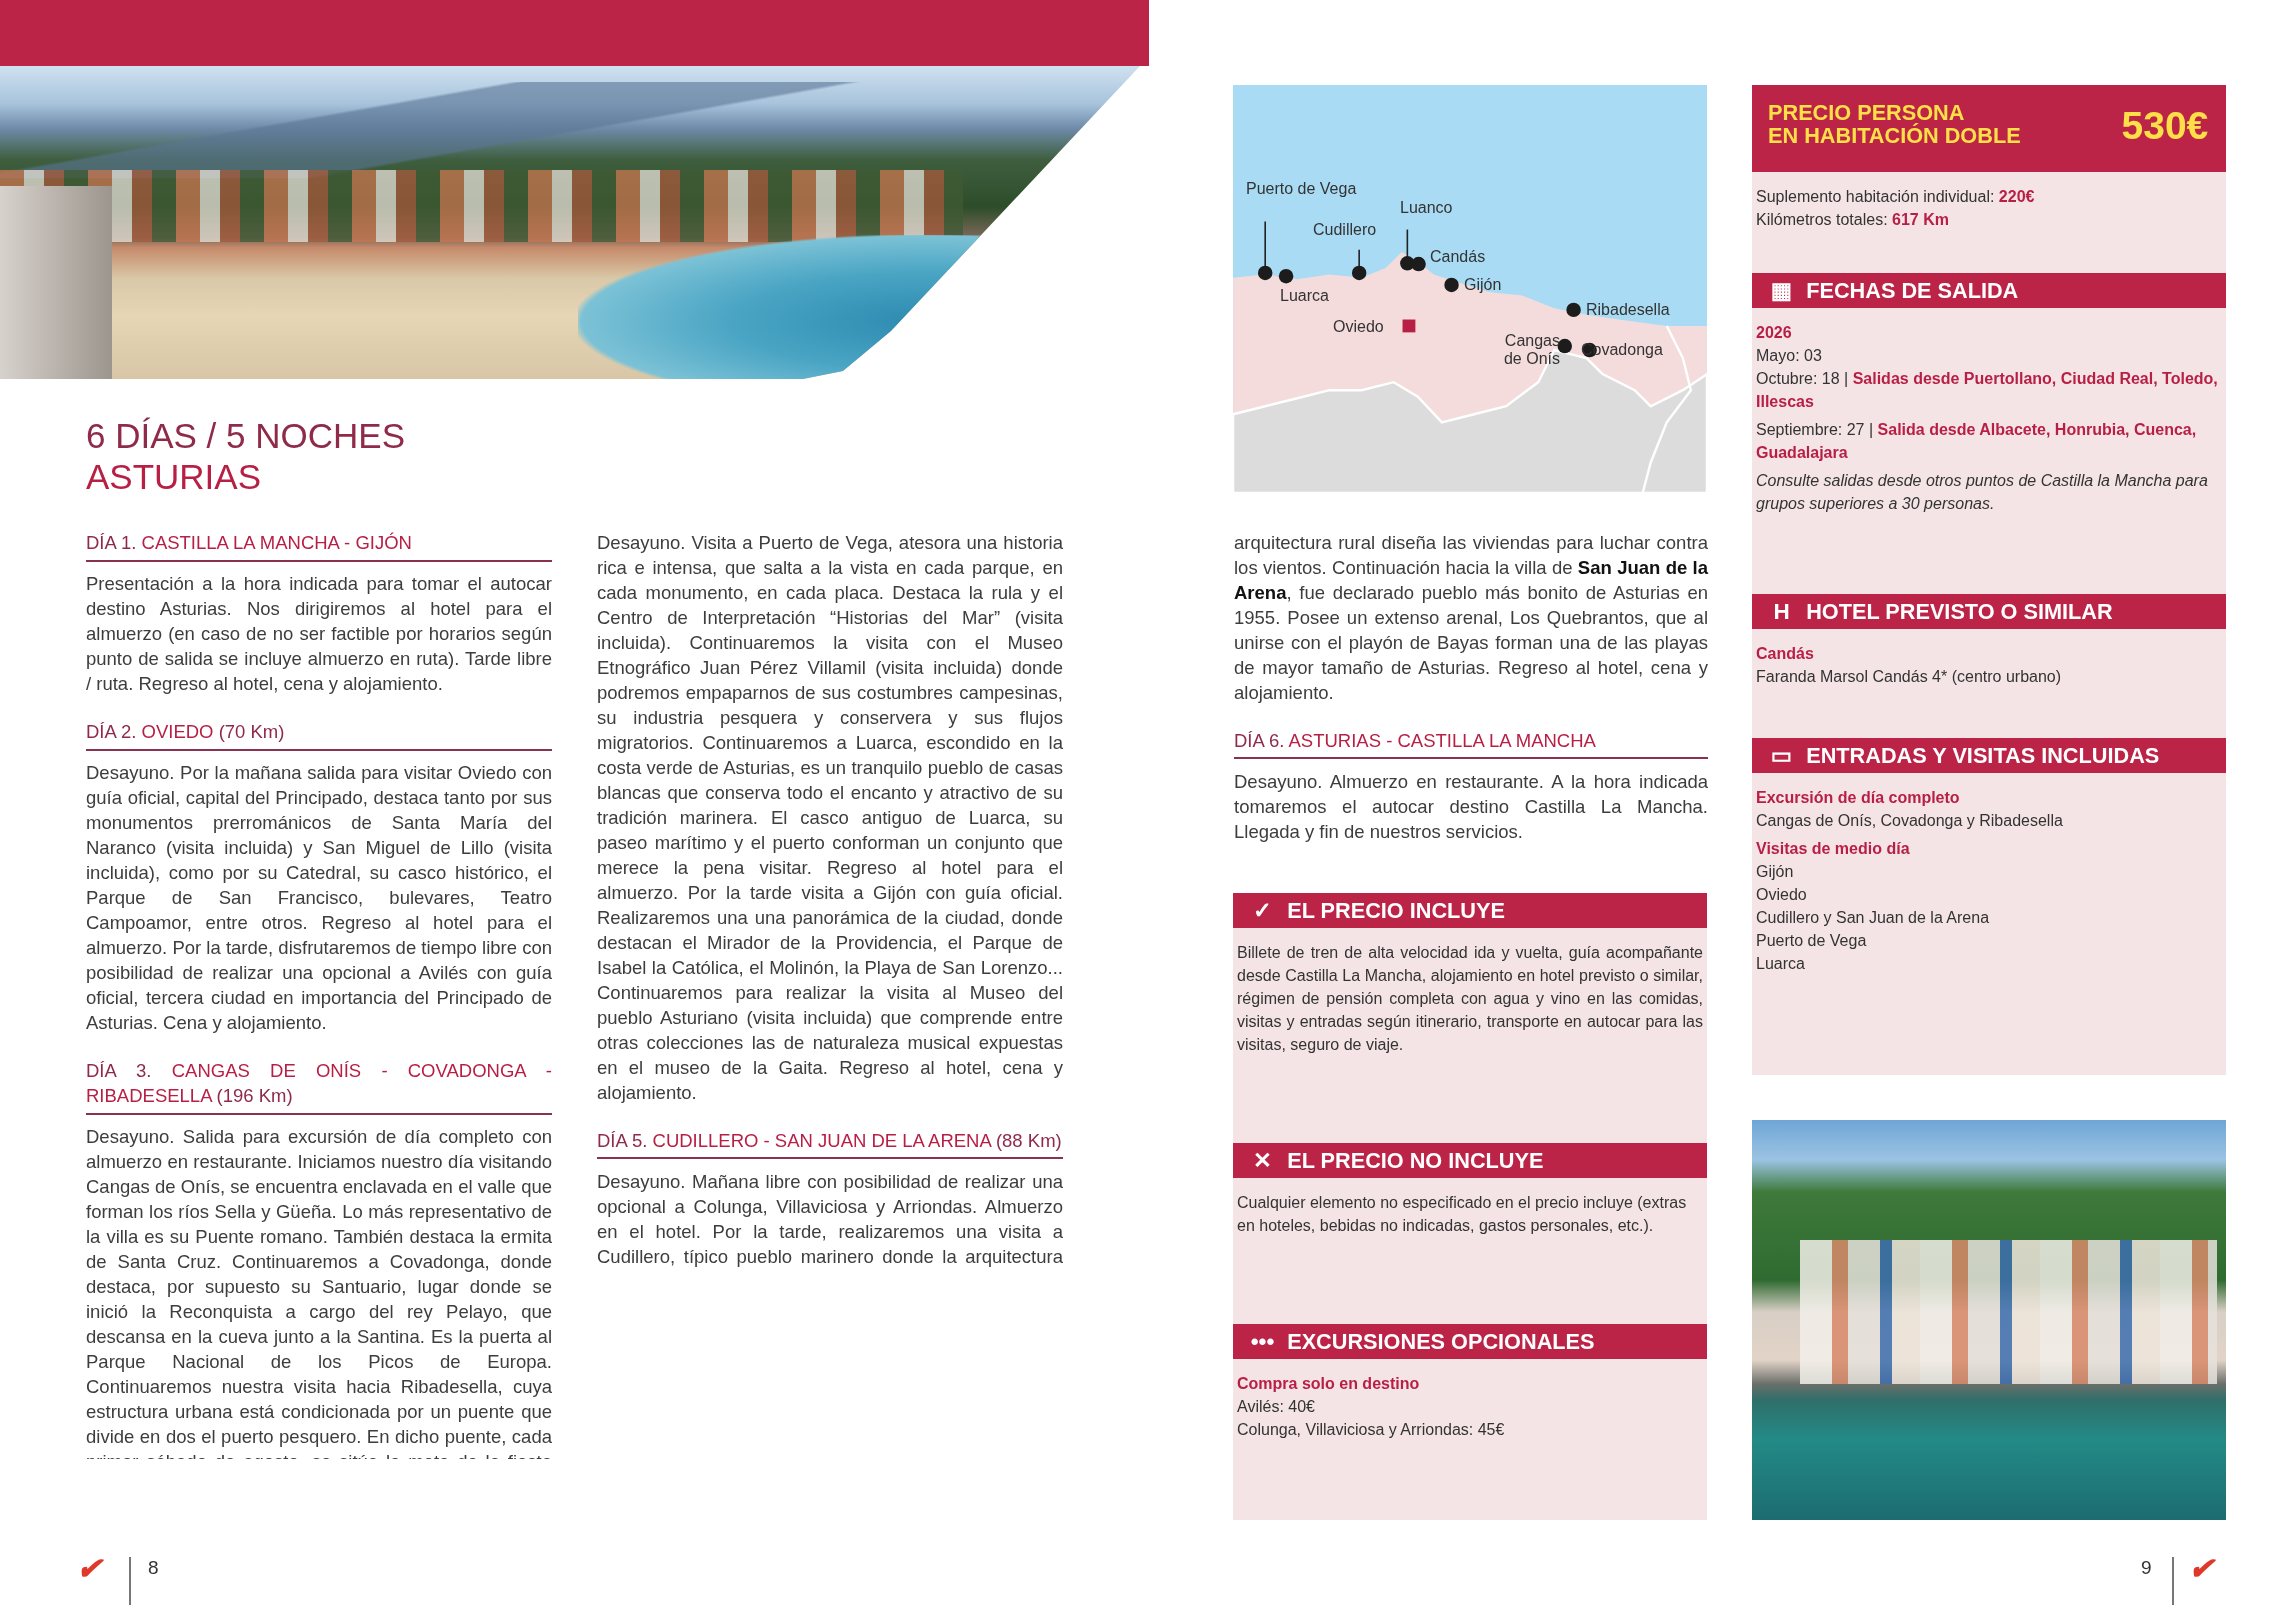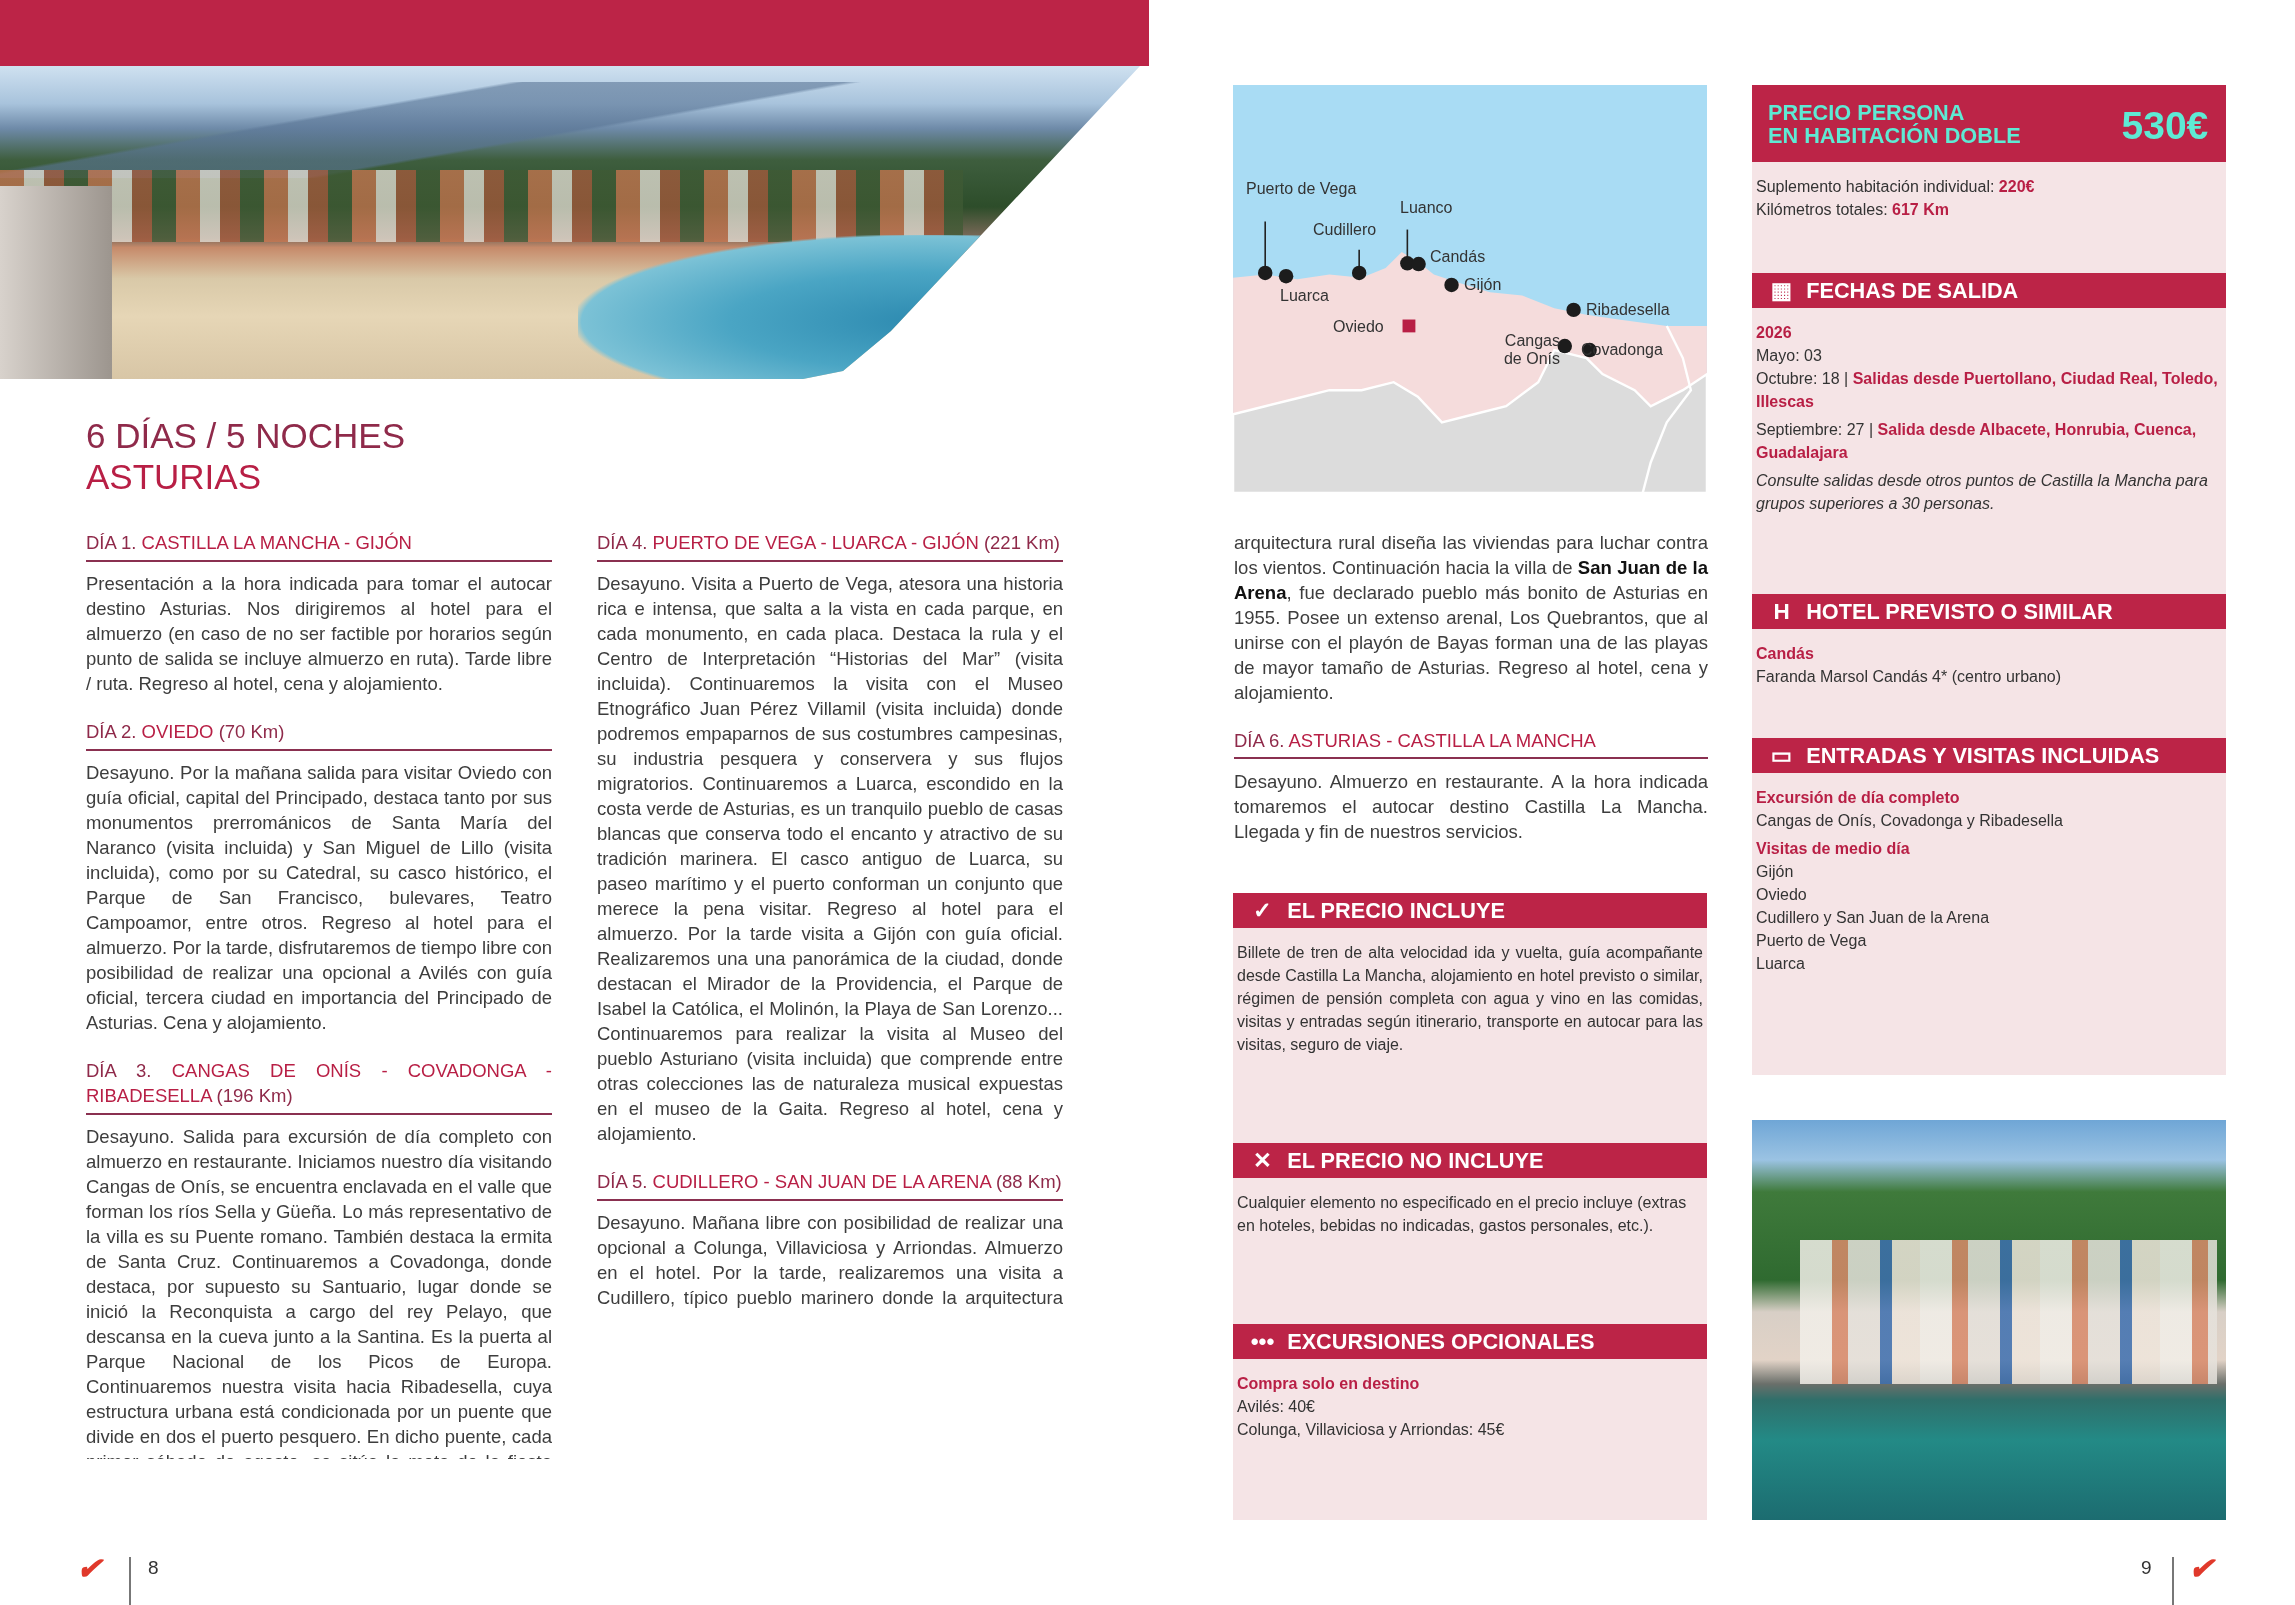--- a/index.html
+++ b/index.html
@@ -34,21 +34,21 @@
   .map .lbl { position: absolute; font-size: 16px; color: #333; line-height: 17.7px; white-space: nowrap; }
 
   .box { position: absolute; background: #f5e4e6; }
   .box-head { height: 35px; background: #bc2447; color: #fff; font-weight: bold; font-size: 21.7px; display: flex; align-items: center; padding-left: 16px; gap: 11.2px; }
   .box-head .ic { width: 27px; text-align: center; font-size: 22.5px; }
   .box-body { padding: 13px 4px; font-size: 16px; line-height: 23px; color: #333; }
   .box-body .em { color: #b81f45; font-weight: bold; }
   .box-body .it { font-style: italic; }
   .box-body p { margin-bottom: 4.8px; }
 
-  .price-head { height: 77px; background: #bc2447; color: #5eead4; position: relative; }
+  .price-head { height: 87px; background: #bc2447; color: #fde047; position: relative; }
   .price-head .l { position: absolute; left: 16px; top: 16px; font-size: 21.7px; font-weight: bold; line-height: 23px; }
   .price-head .v { position: absolute; right: 17.7px; top: 19px; font-size: 39px; font-weight: bold; }
 
   .photo2 { position: absolute; left: 1752px; top: 1120px; width: 474px; height: 400px; overflow: hidden;
             background: linear-gradient(180deg, #6fa6d6 0%, #9bc3e3 10%, #3f7a3b 18%, #2f6a30 40%, #d8cfc6 48%, #e2d3c7 60%, #6a6f6a 66%, #2f6f6a 70%, #238a86 80%, #1c6c70 100%); }
   .photo2 .houses { position: absolute; left: 48px; top: 120px; width: 417px; height: 144px;
             background: repeating-linear-gradient(90deg, #f2efe9 0 32px, #d98a6a 32px 48px, #e6e2dc 48px 80px, #3d6fb0 80px 92px, #efe6dc 92px 120px); opacity: 0.85; }
 
   .footer-mark { position: absolute; font-size: 30.5px; color: #e0392b; font-weight: bold; transform: skewX(-15deg); }
   .footer-line { position: absolute; width: 1.6px; height: 48px; background: #777; top: 1557px; }
@@ -87,25 +87,20 @@
 
   <div class="day-head">
     <span class="dn">DÍA 3.</span>
     <span class="dt">CANGAS DE ONÍS - COVADONGA - RIBADESELLA</span>
     <span class="dn">(196 Km)</span>
   </div>
   <div class="day-body" style="height:335px; overflow:hidden;">Desayuno. Salida para excursión de día completo con almuerzo en restaurante. Iniciamos nuestro día visitando Cangas de Onís, se encuentra enclavada en el valle que forman los ríos Sella y Güeña. Lo más representativo de la villa es su Puente romano. También destaca la ermita de Santa Cruz. Continuaremos a Covadonga, donde destaca, por supuesto su Santuario, lugar donde se inició la Reconquista a cargo del rey Pelayo, que descansa en la cueva junto a la Santina. Es la puerta al Parque Nacional de los Picos de Europa. Continuaremos nuestra visita hacia Ribadesella, cuya estructura urbana está condicionada por un puente que divide en dos el puerto pesquero. En dicho puente, cada primer sábado de agosto, se sitúa la meta de la fiesta más representativa de Asturias, el Descenso en Piragua del Río Sella. Su casco histórico está declarado Bien de Interés Cultural. Regreso al hotel, cena y alojamiento.</div>
 </div>
 
 <div class="col" style="left:597px; top:530px;">
-  <div class="day-head">
-    <span class="dn">DÍA 4.</span>
-    <span class="dt">PUERTO DE VEGA - LUARCA - GIJÓN</span>
-    <span class="dn">(221 Km)</span>
-  </div>
   <div class="day-body">Desayuno. Visita a Puerto de Vega, atesora una historia rica e intensa, que salta a la vista en cada parque, en cada monumento, en cada placa. Destaca la rula y el Centro de Interpretación “Historias del Mar” (visita incluida). Continuaremos la visita con el Museo Etnográfico Juan Pérez Villamil (visita incluida) donde podremos empaparnos de sus costumbres campesinas, su industria pesquera y conservera y sus flujos migratorios. Continuaremos a Luarca, escondido en la costa verde de Asturias, es un tranquilo pueblo de casas blancas que conserva todo el encanto y atractivo de su tradición marinera. El casco antiguo de Luarca, su paseo marítimo y el puerto conforman un conjunto que merece la pena visitar. Regreso al hotel para el almuerzo. Por la tarde visita a Gijón con guía oficial. Realizaremos una una panorámica de la ciudad, donde destacan el Mirador de la Providencia, el Parque de Isabel la Católica, el Molinón, la Playa de San Lorenzo... Continuaremos para realizar la visita al Museo del pueblo Asturiano (visita incluida) que comprende entre otras colecciones las de naturaleza musical expuestas en el museo de la Gaita. Regreso al hotel, cena y alojamiento.</div>
 
   <div class="day-head">
     <span class="dn">DÍA 5.</span>
     <span class="dt">CUDILLERO - SAN JUAN DE LA ARENA</span>
     <span class="dn">(88 Km)</span>
   </div>
   <div class="day-body" style="height:100px; overflow:hidden;">Desayuno. Mañana libre con posibilidad de realizar una opcional a Colunga, Villaviciosa y Arriondas. Almuerzo en el hotel. Por la tarde, realizaremos una visita a Cudillero, típico pueblo marinero donde la arquitectura rural diseña las viviendas para luchar contra los vientos. Continuación hacia la villa de San Juan de la Arena, fue declarado pueblo más bonito de Asturias en 1955. Posee un extenso arenal, Los Quebrantos, que al unirse con el playón de Bayas forman una de las playas de mayor tamaño de Asturias. Regreso al hotel, cena y alojamiento.</div>
 </div>
 

